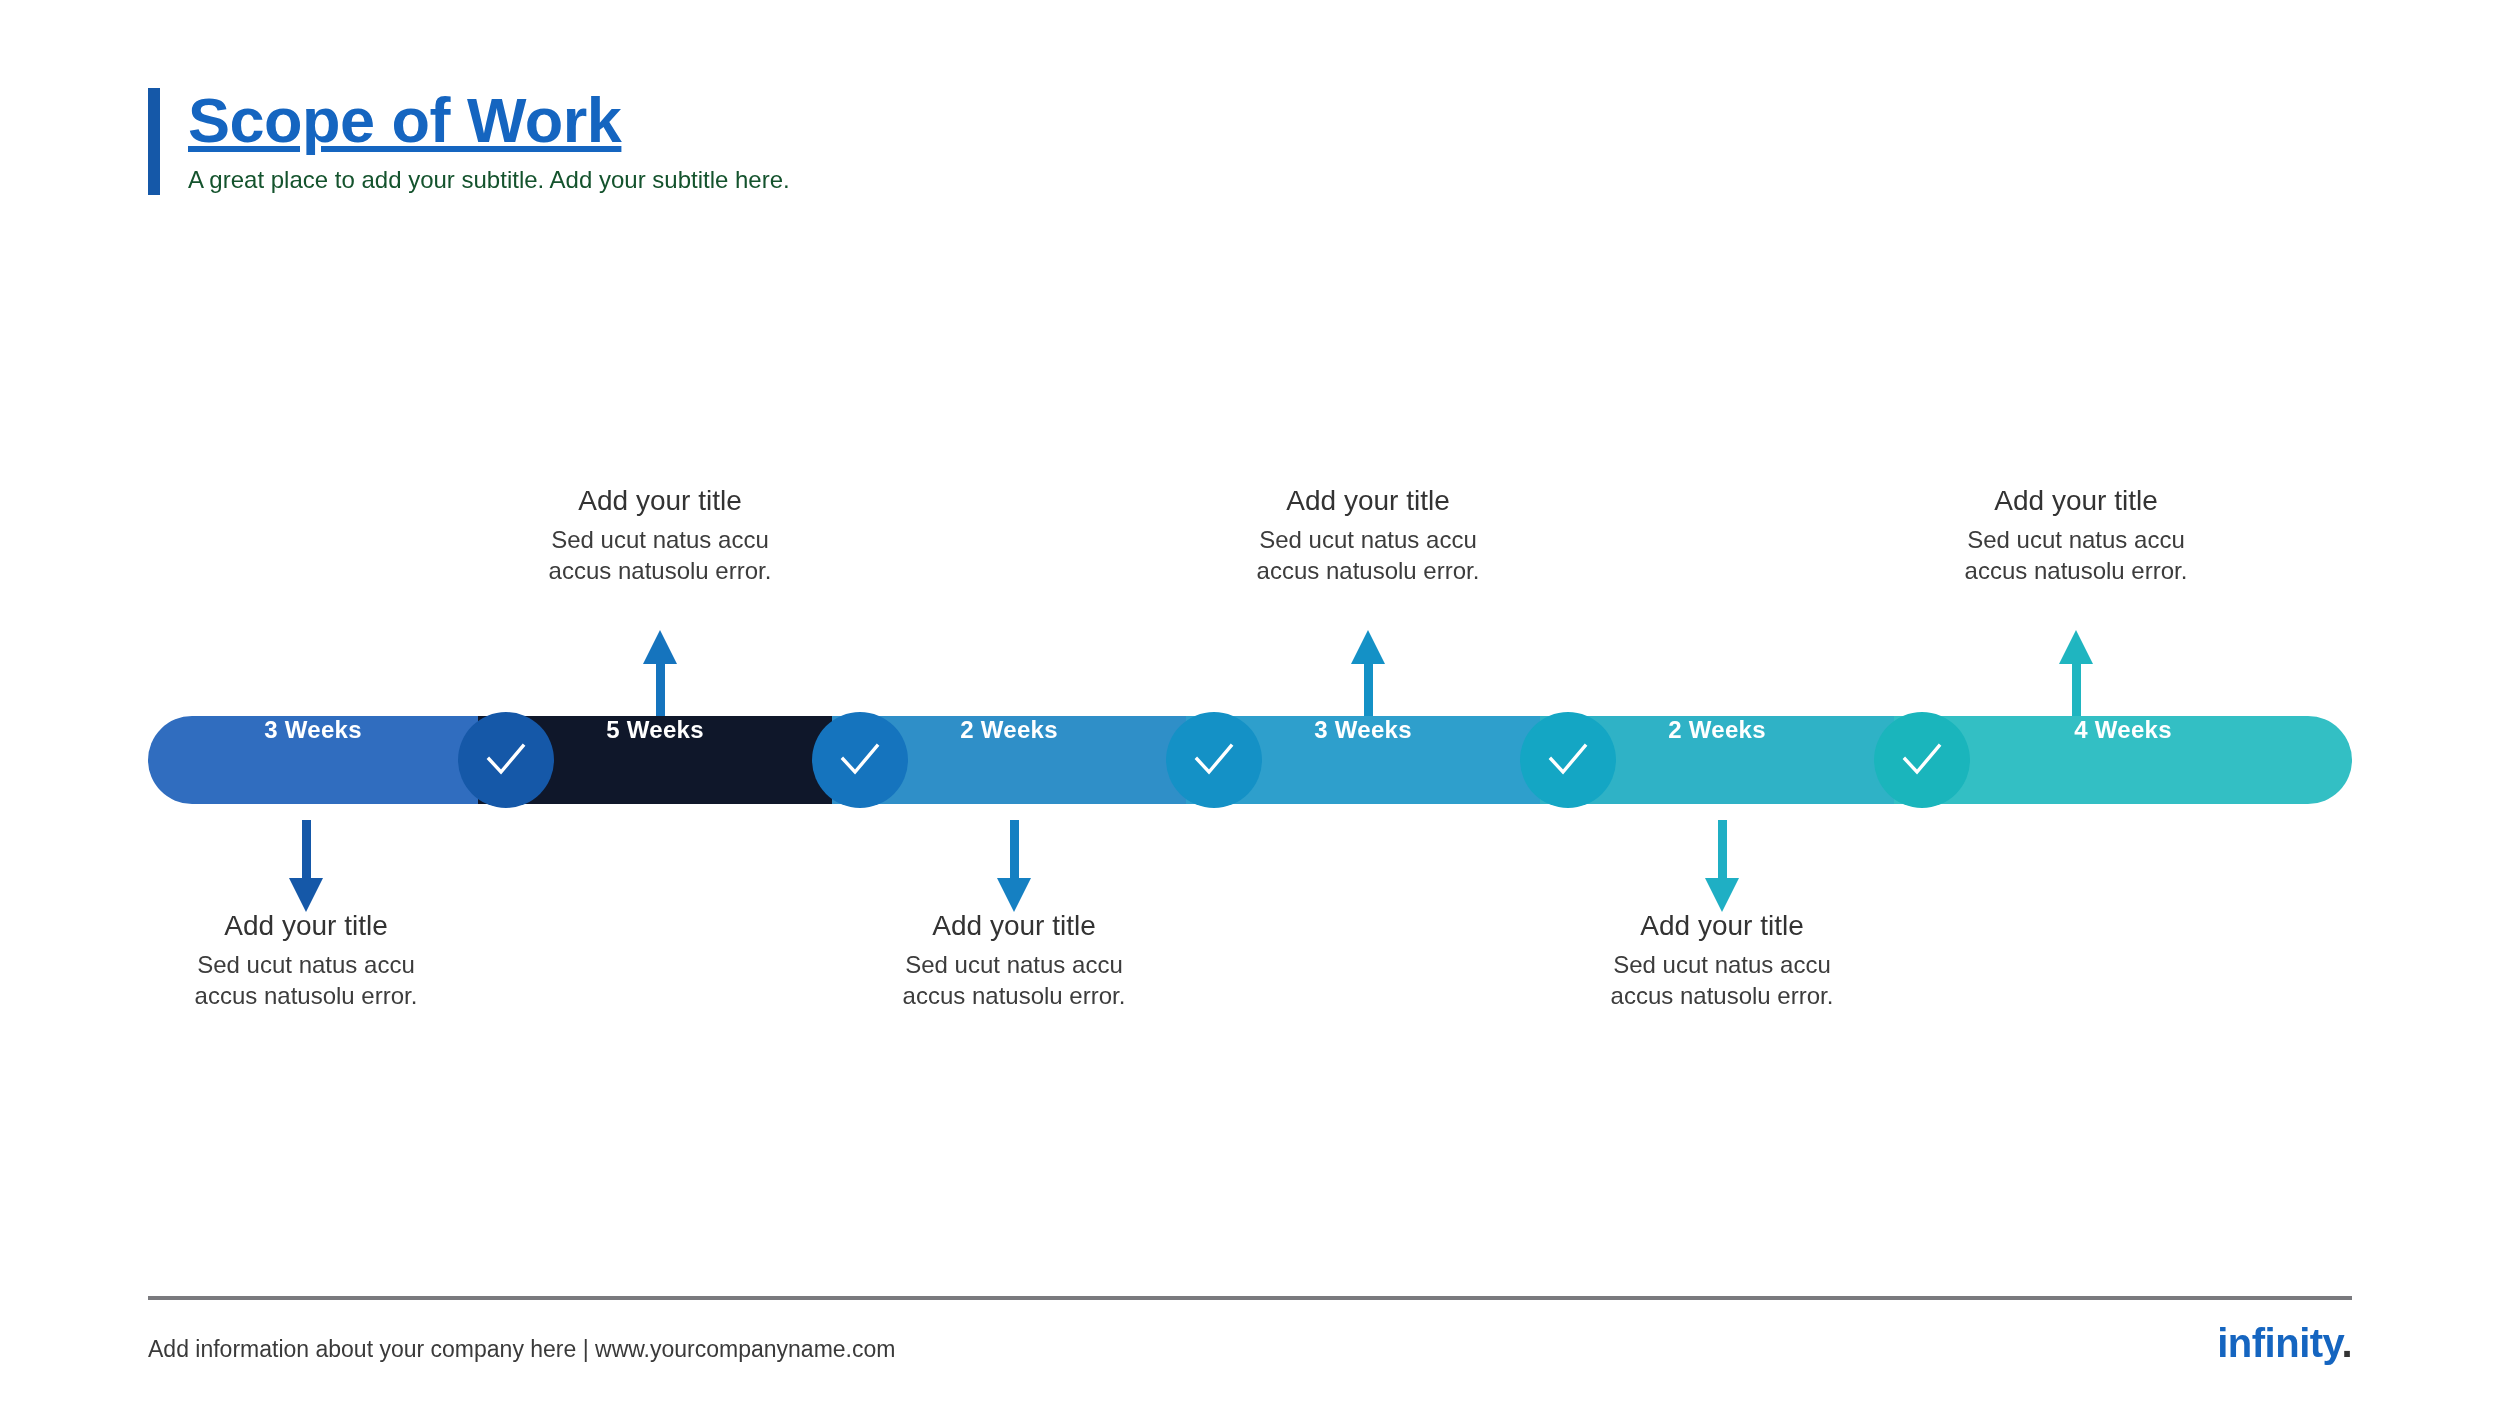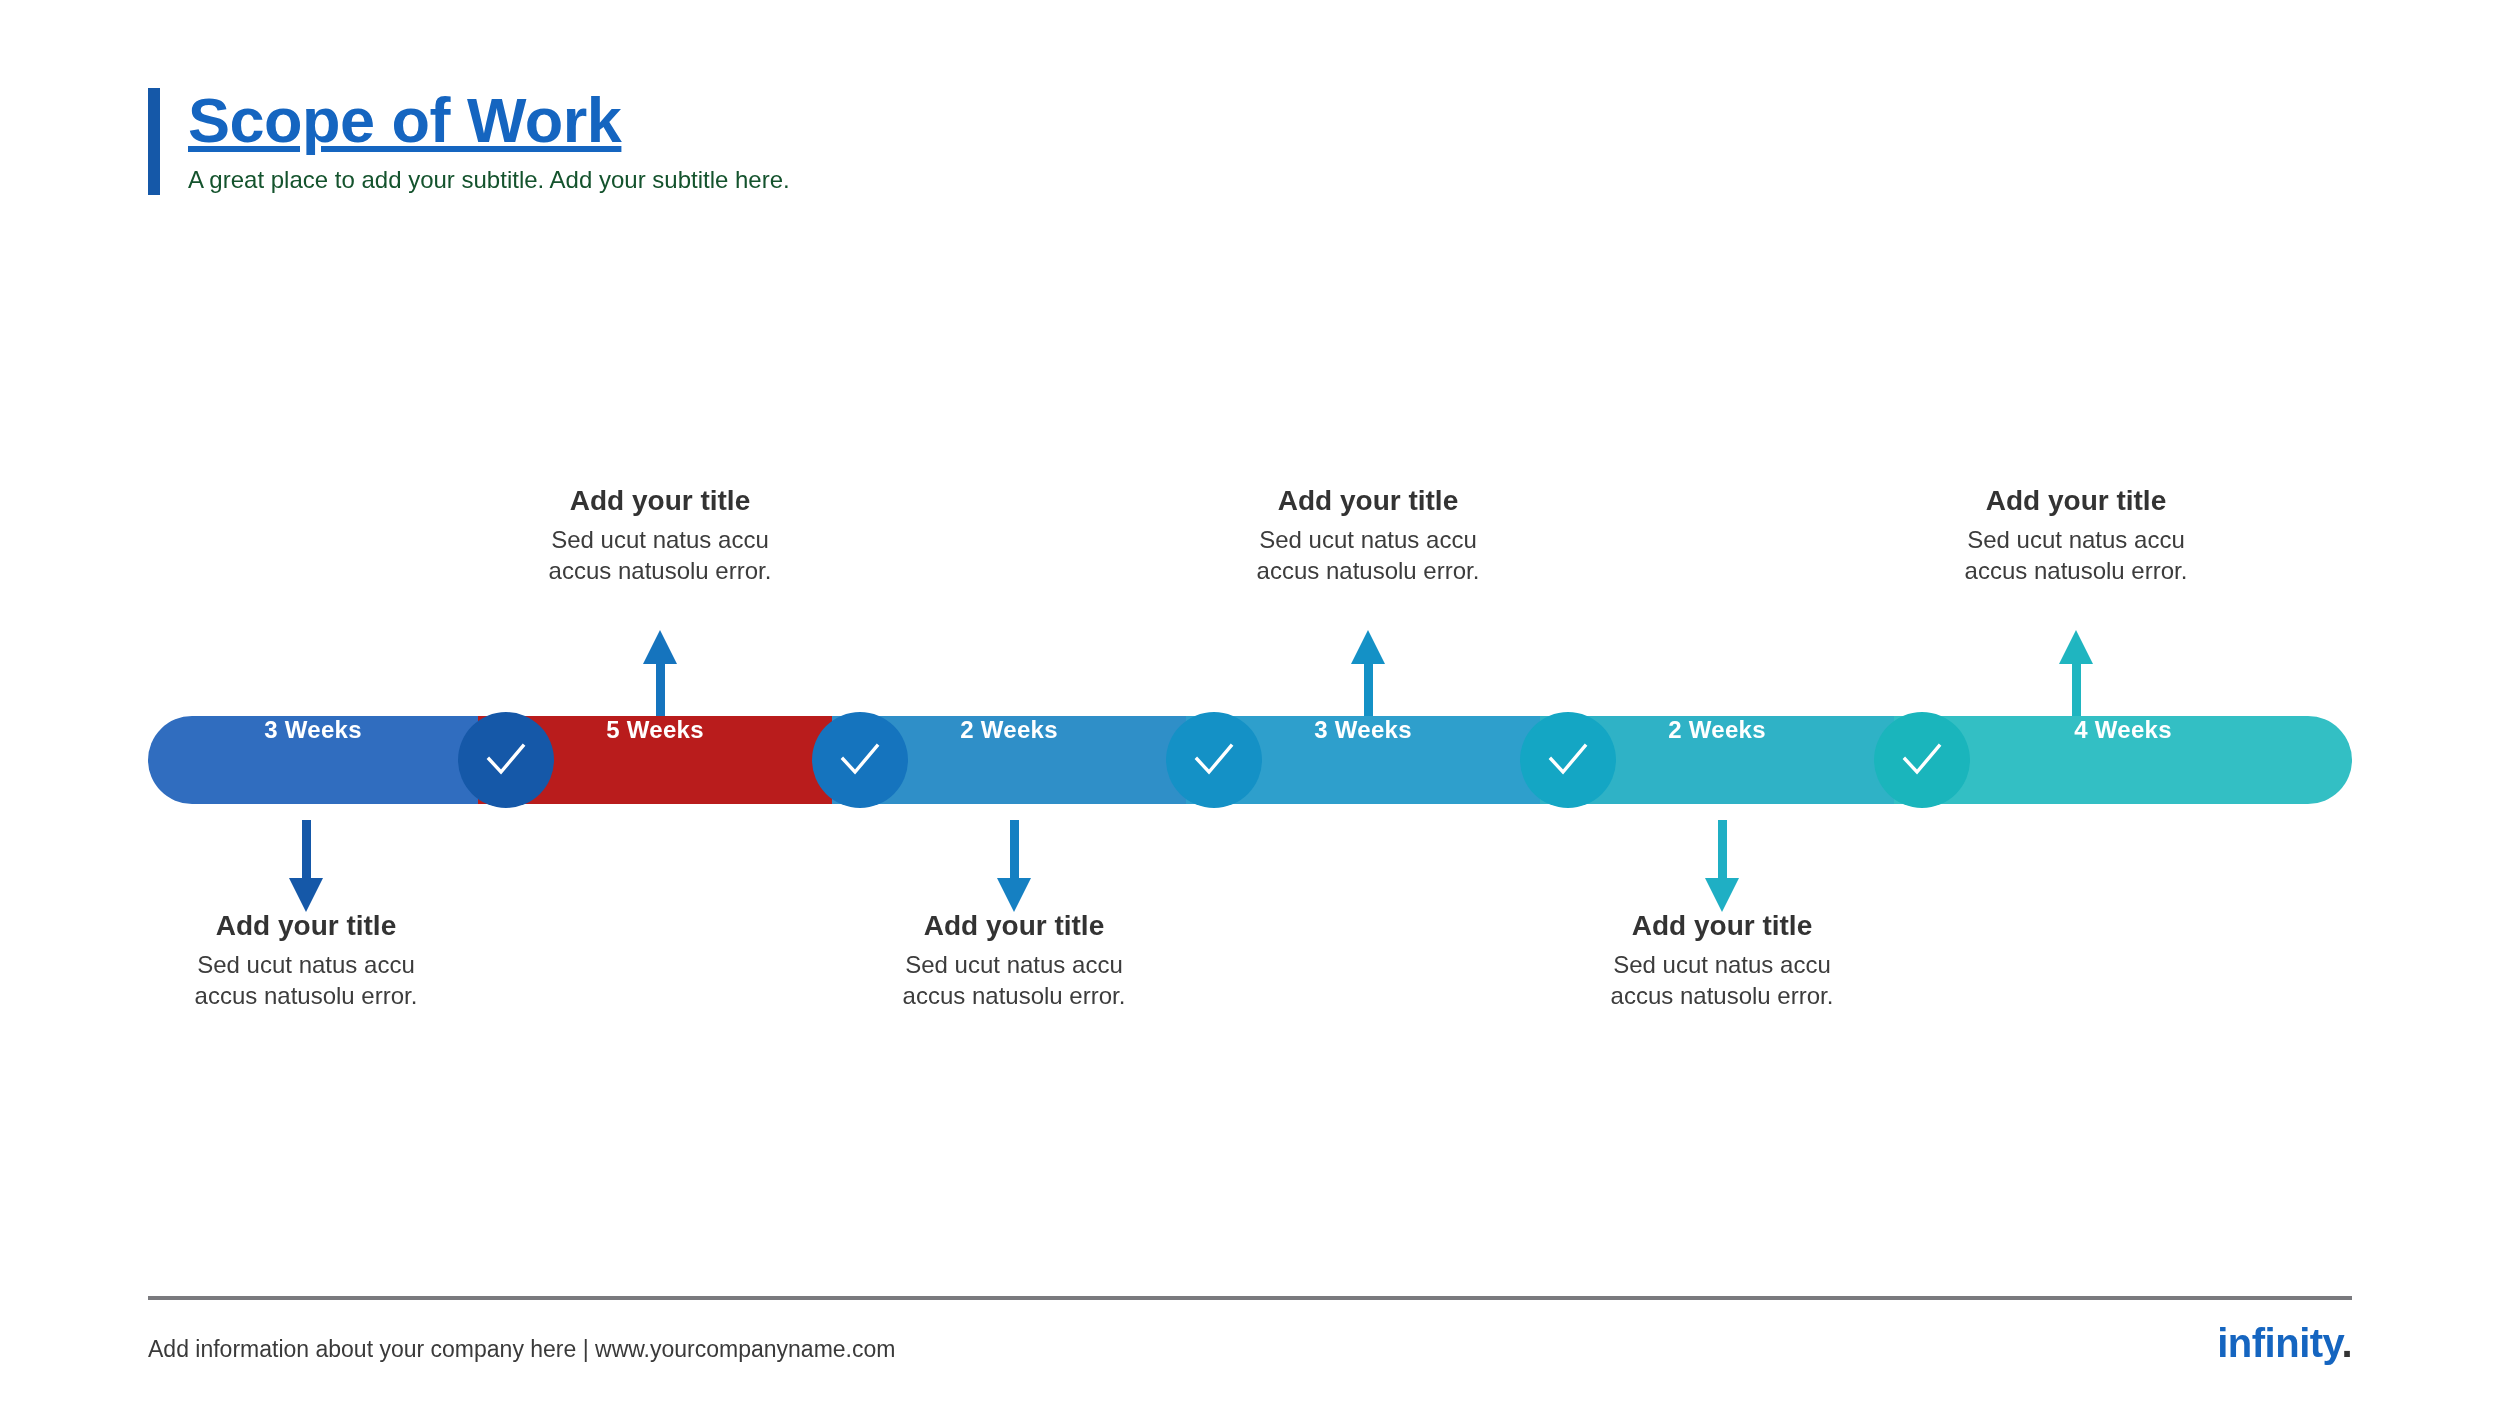--- a/index.html
+++ b/index.html
@@ -131,21 +131,21 @@
   }
 
   
   .callout {
     position: absolute;
     width: 360px;
     text-align: center;
   }
   .callout-title {
     font-size: 28px;
-    font-weight: bold;
+    font-weight: normal;
     color: #333333;
     line-height: 1.15;
     margin: 0;
   }
   .callout-desc {
     font-size: 24px;
     color: #3c3c3c;
     line-height: 1.28;
     margin: 8px 0 0 0;
     white-space: pre-line;
@@ -222,21 +222,21 @@
         <div class="callout-title">Add your title</div>
         <div class="callout-desc">Sed ucut natus accu
 accus natusolu error.</div>
       </div>
     </div>
 
   <div class="bar" id="bar-host">
       <div class="bar-seg" style="background: rgb(48, 109, 191); width: 330px;">
         <span>3 Weeks</span>
       </div>
-      <div class="bar-seg" style="background: #b91c1c; width: 354px;">
+      <div class="bar-seg" style="background: #0f172a; width: 354px;">
         <span>5 Weeks</span>
       </div>
       <div class="bar-seg" style="background: rgb(47, 143, 200); width: 354px;">
         <span>2 Weeks</span>
       </div>
       <div class="bar-seg" style="background: rgb(46, 159, 204); width: 354px;">
         <span>3 Weeks</span>
       </div>
       <div class="bar-seg" style="background: rgb(47, 178, 198); width: 354px;">
         <span>2 Weeks</span>

